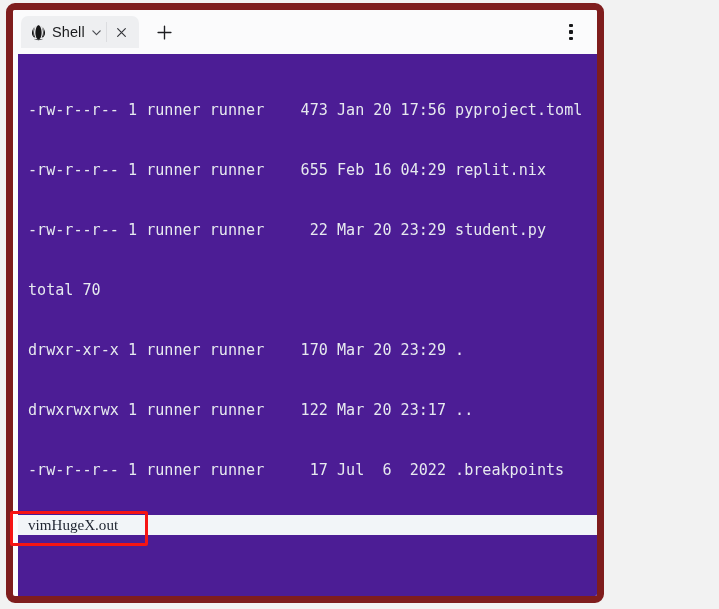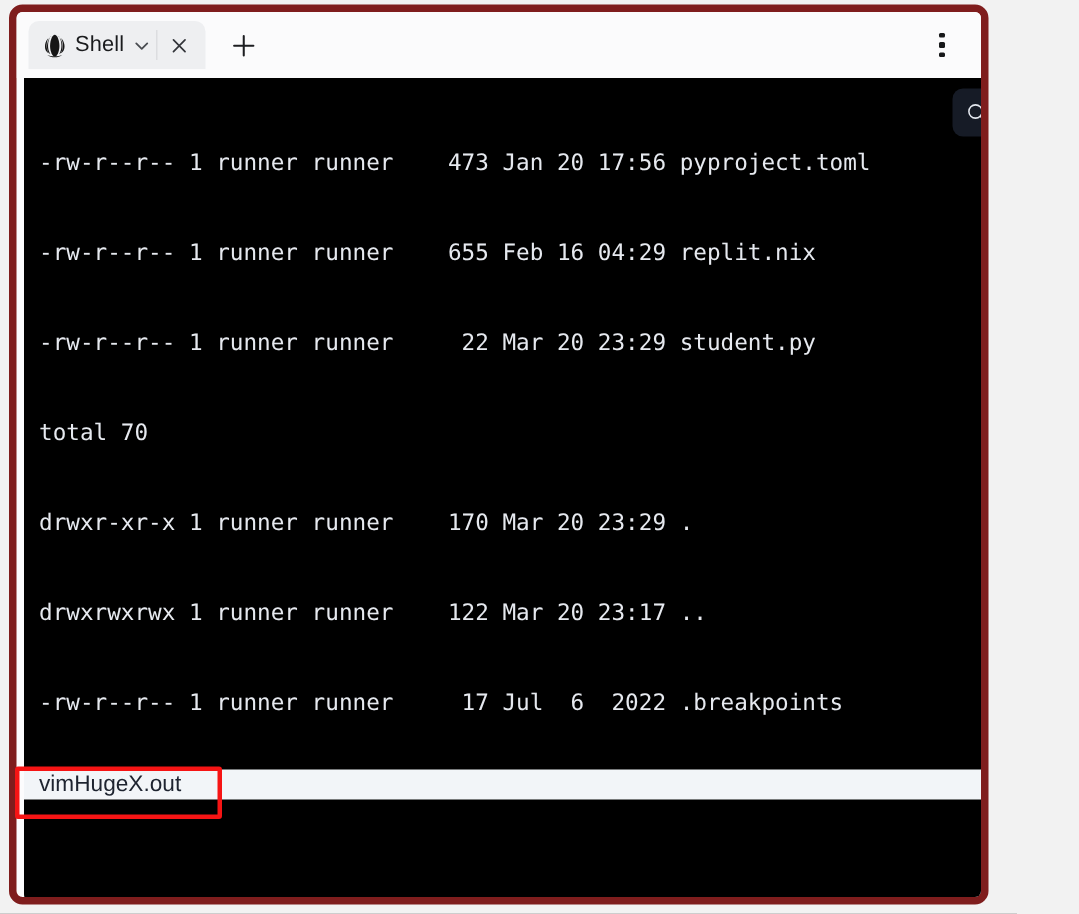--- a/index.html
+++ b/index.html
@@ -20,24 +20,24 @@
     height: 609px;
     background: #f2f2f2;
     box-sizing: border-box;
   }
 
   
   .window {
     position: absolute;
     left: 6px;
     top: 3px;
-    width: 653px;
+    width: 598px;
     height: 600px;
     background: #fcfcfd;
-    border: 5px solid #7f1d1d;
+    border: 7px solid #7f1d1d;
     border-radius: 9px;
     box-sizing: border-box;
     overflow: hidden;
   }
 
   
   .tabbar {
     position: relative;
     height: 44px;
     background: #fbfbfc;
@@ -135,21 +135,21 @@
     position: absolute;
     left: 5px;
     top: 44px;
     width: 697px;
     height: 551px;
     box-sizing: border-box;
   }
   .terminal {
     position: absolute;
     inset: 0;
-    background: #000000;
+    background: #4c1d95;
     border-radius: 0 0 7px 7px;
     overflow: hidden;
   }
 
   .term-text {
     position: absolute;
     left: 10px;
     top: 6px;
     right: 0;
     font-family: "DejaVu Sans Mono", "Liberation Mono", monospace;
@@ -170,21 +170,21 @@
     left: 0;
     top: 461px;
     width: 672px;
     height: 20px;
     background: #f2f5f8;
   }
   .sel-row .sel-text {
     position: absolute;
     left: 10px;
     top: 0;
-    font-family: Liberation Sans, sans-serif;
+    font-family: Liberation Serif, serif;
     font-size: 15.1px;
     line-height: 20px;
     color: #1e2430;
     white-space: pre;
   }
 
   
   .term-actions {
     position: absolute;
     right: 17px;

